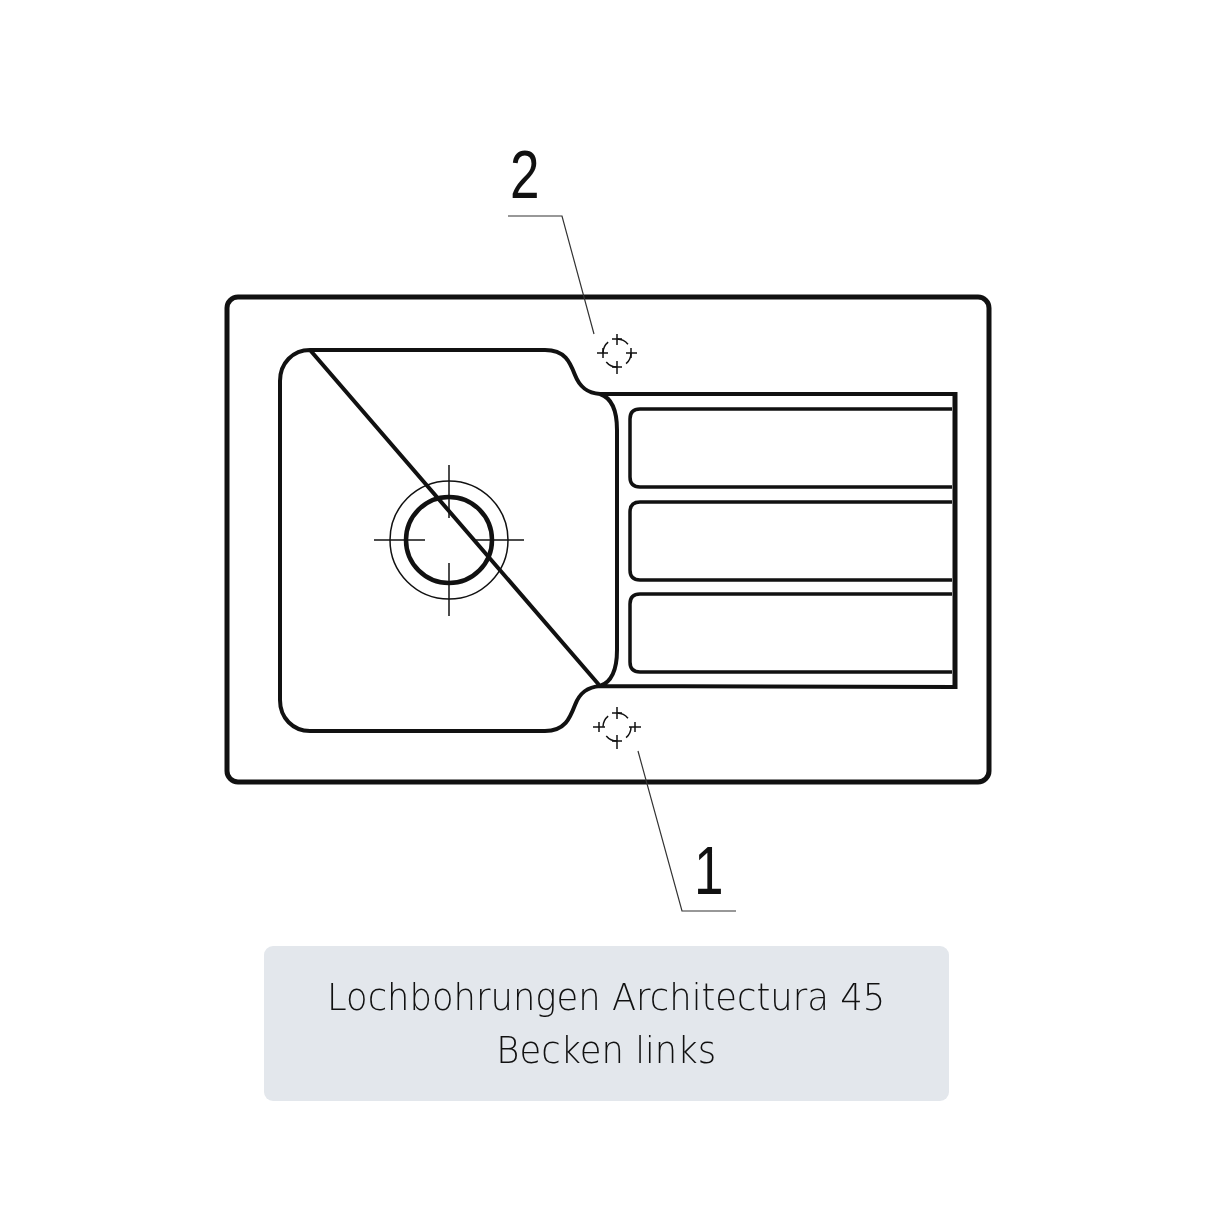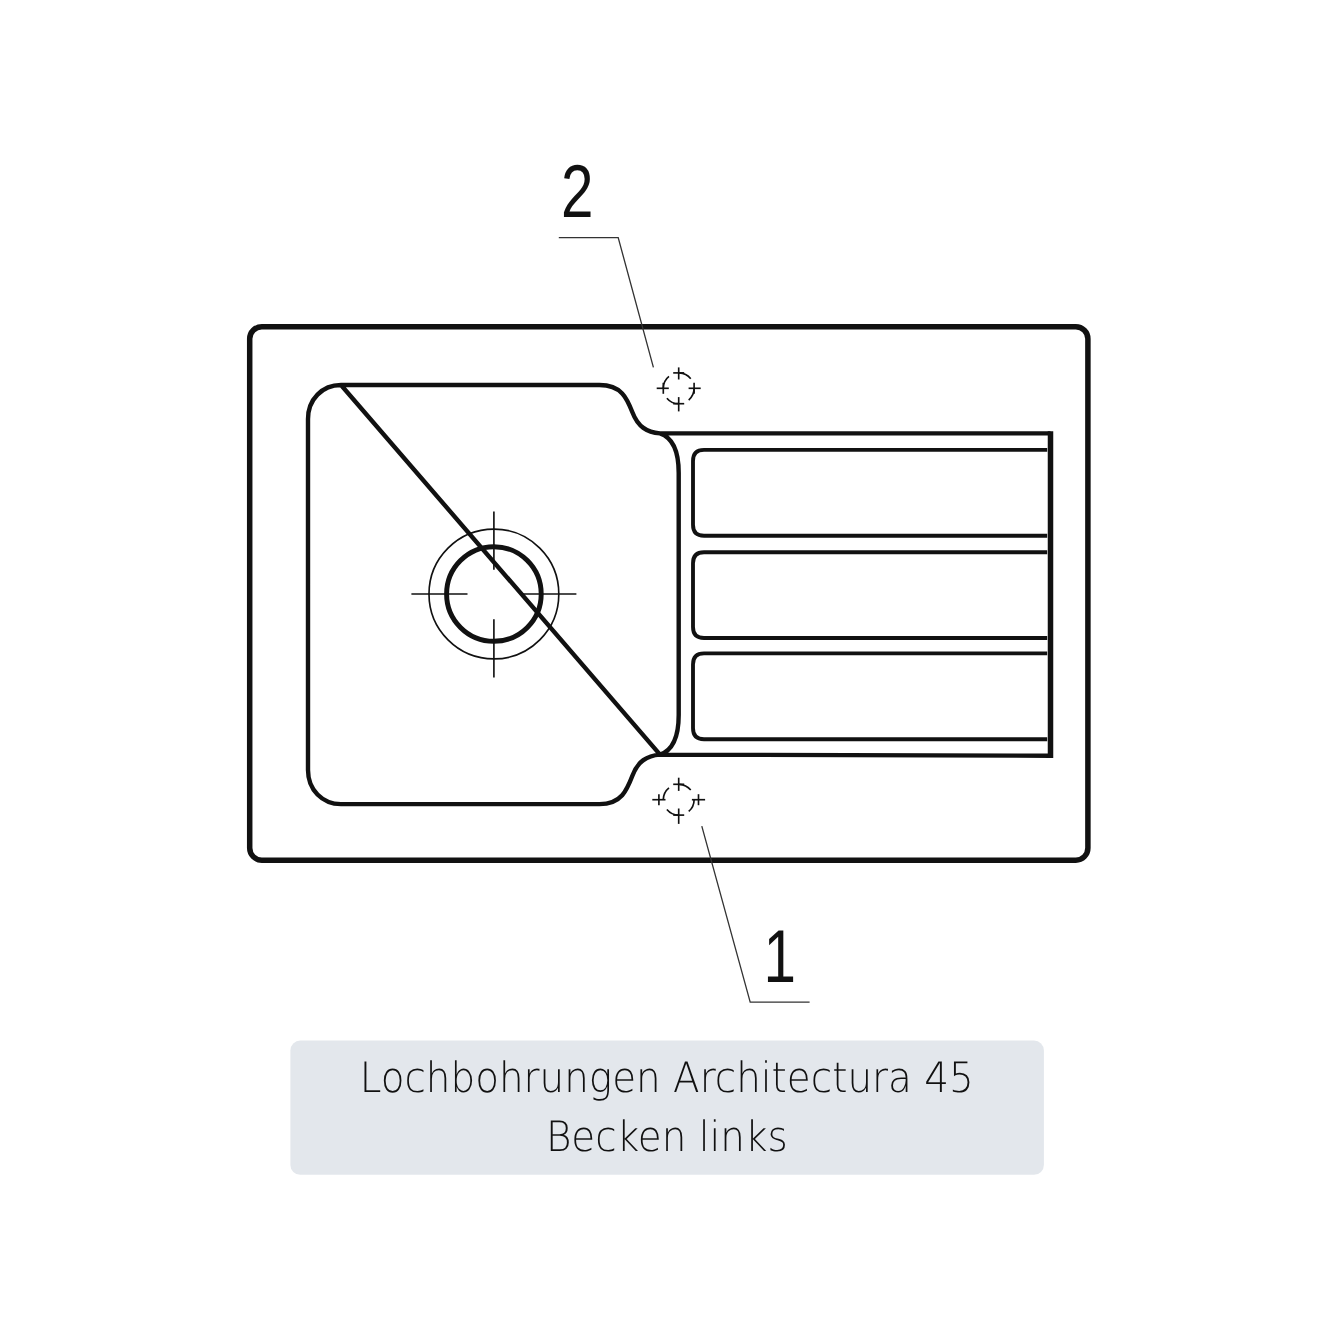--- a/index.html
+++ b/index.html
@@ -1,19 +1,19 @@
 <!DOCTYPE html>
 <html><head>
 <meta charset="utf-8">
 <style>
   html, body { margin: 0; padding: 0; background: #ffffff; }
   body { width: 1214px; height: 1214px; position: relative; overflow: hidden; font-family: "DejaVu Sans", sans-serif; }
   #drawing { position: absolute; left: 0; top: 0; width: 1214px; height: 1214px; }
   .label-num { position: absolute; font-family: "Liberation Sans", sans-serif; font-size: 68px; color: #111; line-height: 1; transform: scaleX(0.78); transform-origin: left top; }
-  #caption-box { position: absolute; left: 264px; top: 946px; width: 685px; height: 122px; background: #e3e7ec; border-radius: 9px; display: flex; flex-direction: column; align-items: center; justify-content: center; }
+  #caption-box { position: absolute; left: 264px; top: 946px; width: 685px; height: 155px; background: #e3e7ec; border-radius: 9px; display: flex; flex-direction: column; align-items: center; justify-content: center; }
   #caption-box .line { font-family: "DejaVu Sans", sans-serif; font-weight: 300; font-size: 38px; color: #111; line-height: 53px; letter-spacing: 0px; transform: scaleX(0.93); }
 </style>
 </head>
 <body>
 
 <svg id="drawing" viewBox="0 0 1214 1214" xmlns="http://www.w3.org/2000/svg">
 
   <rect x="227" y="297" width="762" height="485" rx="11" ry="11" fill="none" stroke="#111" stroke-width="5"></rect>
 
   <path d="M 310 350 L 545 350 C 565 350, 570 362, 575 375 C 580 388, 588 393, 600 394

